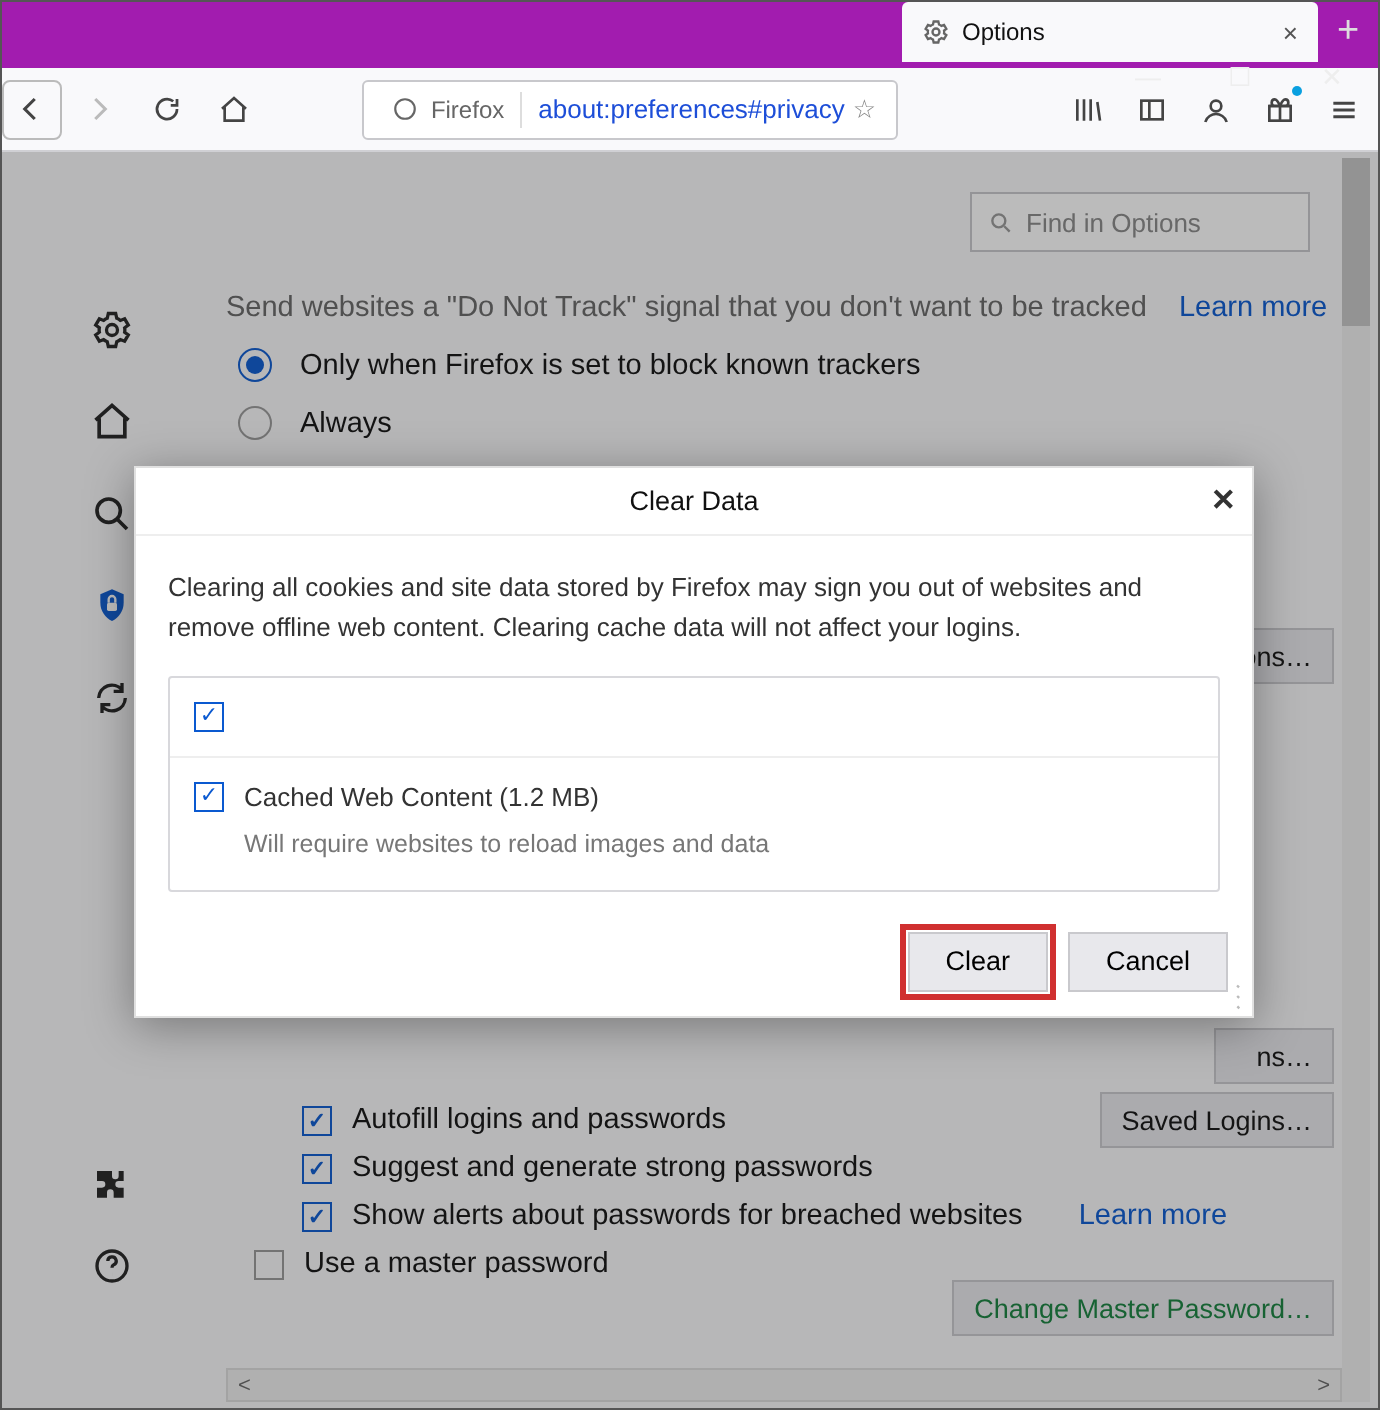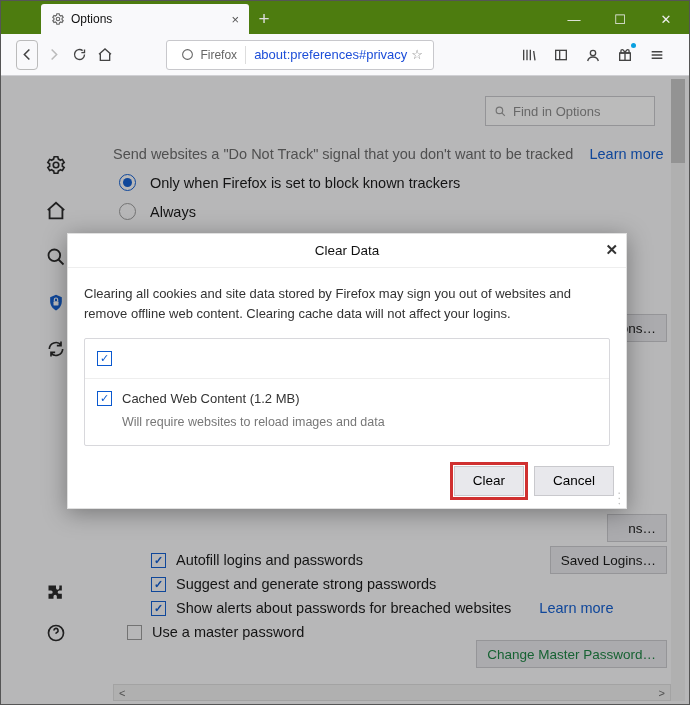--- a/index.html
+++ b/index.html
@@ -1,29 +1,29 @@
 <!DOCTYPE html>
 <html><head>
 <meta charset="utf-8">
 <style>
   * { box-sizing: border-box; margin: 0; padding: 0; font-family: "Segoe UI", Arial, sans-serif; }
   body { width: 690px; height: 705px; background: #fff; position: relative; overflow: hidden; border: 1px solid #555; font-size: 13px; color: #111; }
 
   
-  .titlebar { height: 33px; background: #4d7c0f; display: flex; align-items: flex-end; justify-content: space-between; }
+  .titlebar { height: 33px; background: #a21caf; display: flex; align-items: flex-end; justify-content: space-between; flex-direction: column; }
   .tabs-area { display: flex; align-items: flex-end; height: 100%; padding-left: 40px; }
   .tab { height: 30px; width: 208px; background: #f9f9fb; border-radius: 3px 3px 0 0; display: flex; align-items: center; justify-content: space-between; padding: 0 10px; font-size: 12px; }
   .tab-title { flex: 1; padding-left: 6px; }
   .close-x { font-size: 13px; color:#555; }
   .newtab-plus { width: 30px; height: 30px; color: #ddd; font-size: 19px; display:flex; align-items:center; justify-content:center;}
   .win-controls { display: flex; height: 29px; }
   .win-btn { width: 46px; color: #eee; font-size: 13px; display: flex; align-items:center; justify-content:center; }
 
   
-  .toolbar { height: 42px; background: #f9f9fb; border-bottom: 1px solid #d0d0d4; display: flex; align-items:center; padding: 0 15px; gap:4px; }
+  .toolbar { height: 42px; background: #f9f9fb; border-bottom: 1px solid #d0d0d4; display: flex; align-items:center; padding: 0 0; gap:4px; }
   .tb-btn { width:30px; height:30px; display:flex; align-items:center; justify-content:center; color:#555; border:1px solid transparent; border-radius:3px;}
   .tb-btn.circ { border:1px solid #bbb; border-radius:4px;}
   .tb-btn.disabled { color:#bbb; }
   .url-bar { flex:1; height:30px; border:1px solid #c8c8cc; border-radius:3px; background:#fff; display:flex; align-items:center; padding:0 6px; margin:0 76px 0 46px; font-size:13px;}
   .url-ident { padding: 2px 8px; border-right:1px solid #ddd; color:#666; display:flex; align-items:center; gap:6px; font-size:12px;}
   .url-text { flex:1; padding-left:8px; color:#1d4ed8; }
   .url-star { color:#888; padding:0 4px;}
   .right-icons { display:flex; gap:2px; padding-right:2px;}
   .right-icons .tb-btn svg { width:16px; height:16px; }
 

